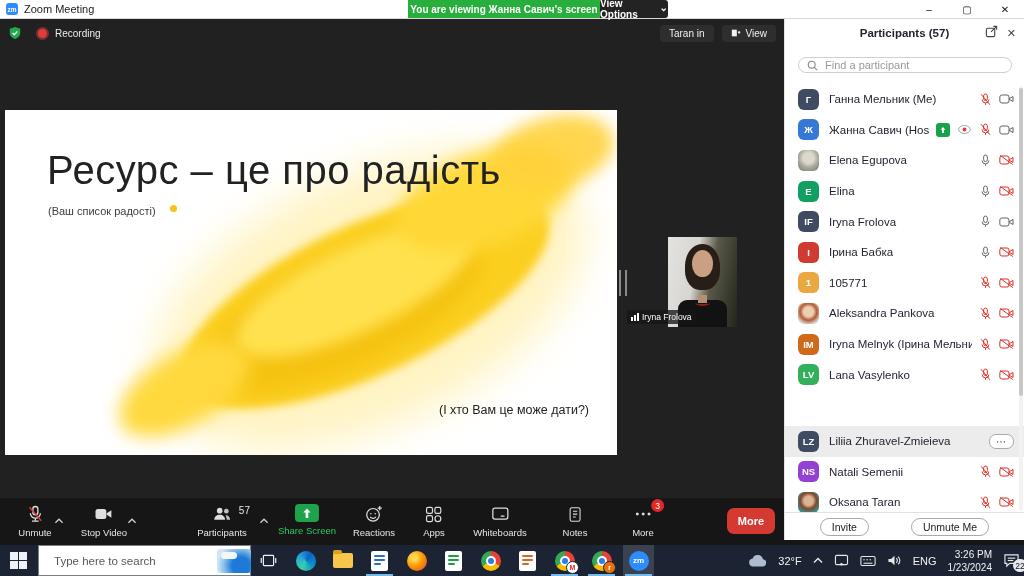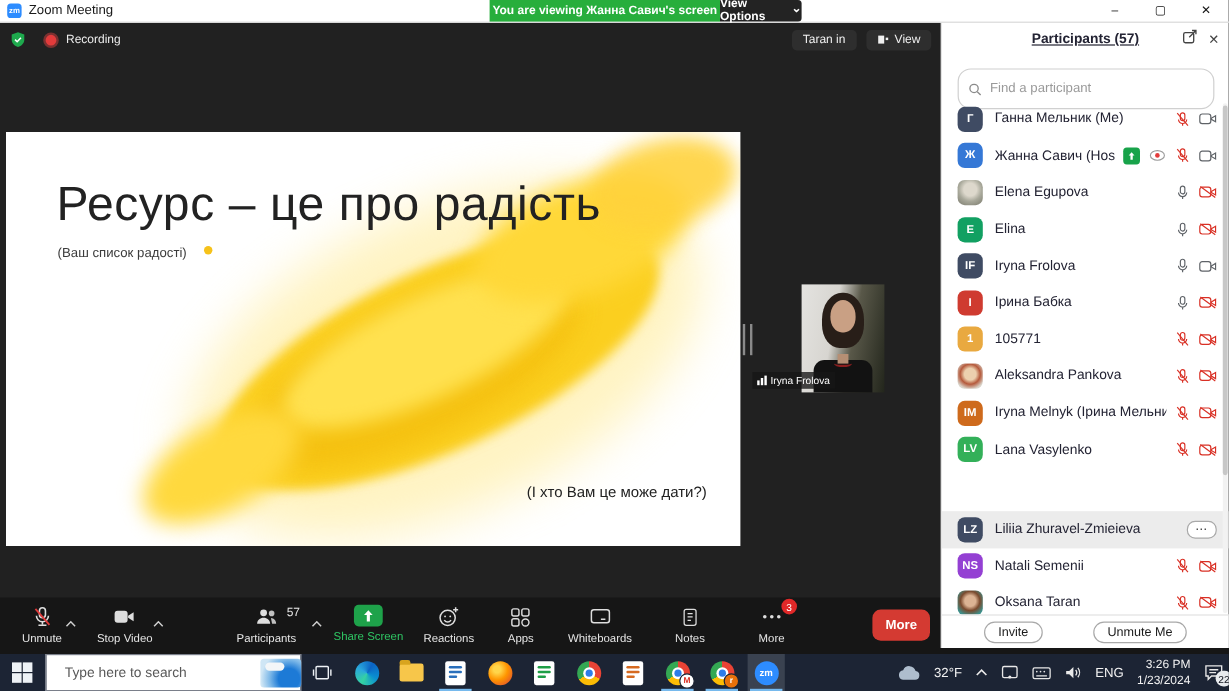--- a/index.html
+++ b/index.html
@@ -78,24 +78,24 @@
                  align-items:center;justify-content:center;}
   .tb-badge{position:absolute;right:-11px;top:-5px;background:#e02828;color:#fff;border-radius:50%;
             width:13px;height:13px;font-size:8.5px;display:flex;align-items:center;justify-content:center;}
   .leave-btn{position:absolute;right:9px;top:10px;width:48px;height:26px;background:#d43a32;color:#fff;
              border:none;border-radius:7px;font-size:11px;font-weight:bold;font-family:inherit;}
 
   
   .panel{position:absolute;left:784px;top:18px;width:240px;height:522px;background:#ffffff;
          border-left:1px solid #e3e3e3;box-sizing:border-box;}
   .panel-header{position:absolute;top:0;left:0;right:0;height:30px;display:flex;align-items:center;}
-  .panel-title{position:absolute;left:0;right:0;text-align:center;font-size:11.5px;font-weight:bold;color:#232333;text-decoration:underline;}
+  .panel-title{position:absolute;left:0;right:0;text-align:center;font-size:11.5px;font-weight:bold;color:#232333;}
   .ph-icons{position:absolute;right:8px;display:flex;gap:9px;align-items:center;}
   .ph-x{font-size:11px;color:#444;}
-  .p-search{position:absolute;left:13px;right:12px;top:39px;height:34px;border:1px solid #d0d0d0;
+  .p-search{position:absolute;left:13px;right:12px;top:39px;height:16px;border:1px solid #d0d0d0;
             border-radius:11px;display:flex;align-items:center;padding:0 8px;gap:5px;box-sizing:border-box;}
   .p-search input{border:none;outline:none;flex:1;font-size:11px;color:#333;font-family:inherit;background:transparent;}
   .p-search input::placeholder{color:#9a9a9a;}
   .p-list{position:absolute;top:66px;left:0;right:0;bottom:27px;overflow:hidden;}
   .p-row{height:30.6px;display:flex;align-items:center;padding:0 10px 0 13px;box-sizing:border-box;}
   .p-row.hover{background:#ececec;margin-top:36px;}
   .avatar{width:21px;height:21px;border-radius:6px;color:#fff;font-size:9.5px;font-weight:bold;
           display:flex;align-items:center;justify-content:center;flex:none;margin-right:10px;overflow:hidden;}
   .ph1{background:radial-gradient(circle at 50% 38%,#ddd8cc 0 32%,#a8a89a 58%,#79796c);}
   .ph2{background:radial-gradient(circle at 50% 42%,#ecd0ae 0 30%,#b55a3c 52%,#d9d3c9 78%);}

